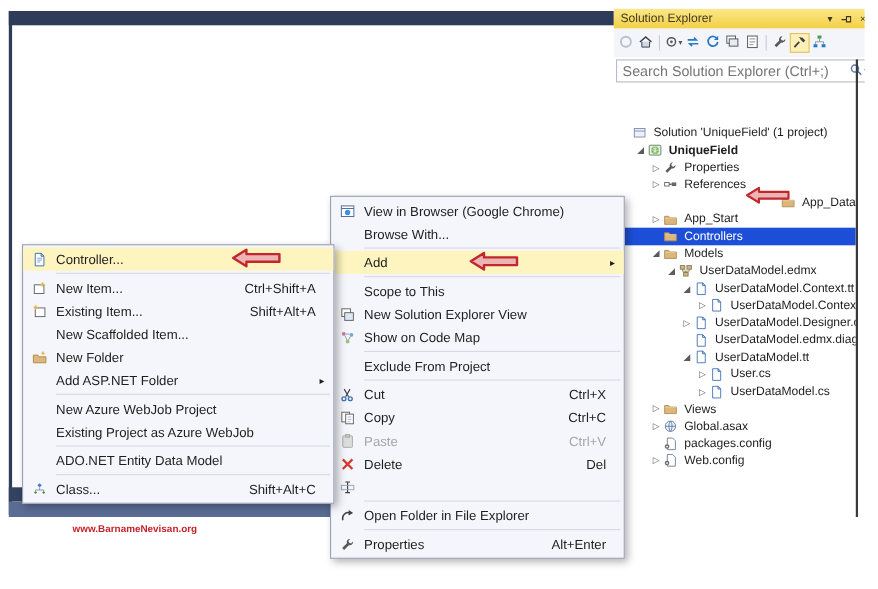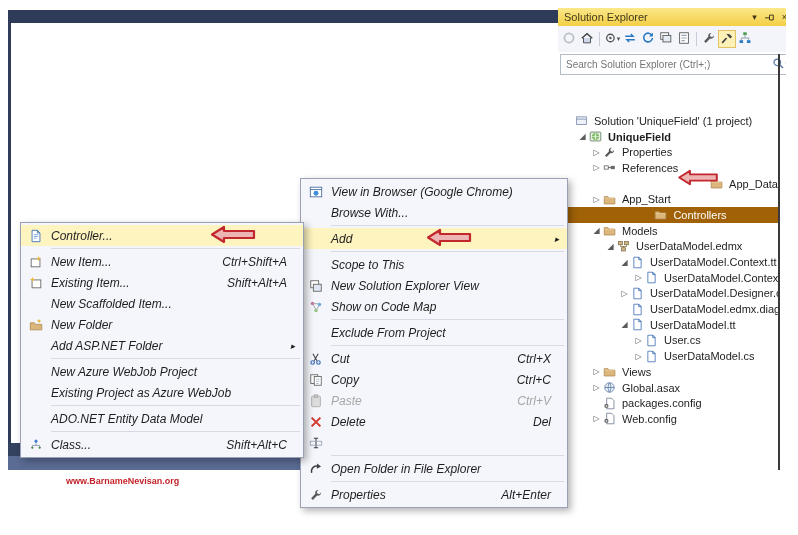--- a/index.html
+++ b/index.html
@@ -16,40 +16,40 @@
   .panel-title{height:18px;background:linear-gradient(#fbe88a,#f3cf45);display:flex;align-items:center;padding:0 3px 0 6px;}
   .panel-title .t{flex:1;font-size:11px;color:#42391d;}
   .ptbtn{width:15px;height:14px;display:flex;align-items:center;justify-content:center;font-size:9px;color:#40351a;}
   .toolbar{height:26px;background:#f3f5fa;display:flex;align-items:center;padding:0 2px;}
   .tbtn{width:18px;height:18px;display:flex;align-items:center;justify-content:center;position:relative;}
   .tbtn svg{width:14px;height:14px;}
   .tbtn.hl{background:#fdf1b8;border:1px solid #e2c163;box-sizing:border-box;}
   .tbtn .caret{font-size:7px;color:#555;margin-left:-1px;}
   .tsep{width:1px;height:14px;background:#c6ccd8;margin:0 3px;}
   .search{height:21px;margin:2px 2px 0 2px;position:relative;}
-  .search input{width:100%;height:21px;box-sizing:border-box;border:1px solid #b4bcc9;padding:0 30px 0 5px;font-size:10px;color:#767676;font-family:"Liberation Sans",sans-serif;background:#fff;}
+  .search input{width:100%;height:21px;box-sizing:border-box;border:1px solid #b4bcc9;padding:0 30px 0 5px;font-size:13px;color:#767676;font-family:"Liberation Sans",sans-serif;background:#fff;}
   .search .mag{position:absolute;right:4px;top:3px;display:flex;align-items:center;}
   .search .mag svg{width:13px;height:13px;}
   .search .mag .caret{font-size:7px;color:#555;}
   #tree{position:absolute;top:68px;left:0;right:17px;bottom:0;overflow:hidden;}
   .trow{height:15.7px;display:flex;align-items:center;white-space:nowrap;}
-  .trow.sel{background:#a16207;color:#fff;justify-content:center;}
+  .trow.sel{background:#1d4ed8;color:#fff;}
   .exp{width:13px;font-size:8px;color:#5b5b5b;text-align:center;flex:none;}
   .trow.sel .exp{color:#fff;}
   .ticon{width:16px;height:14px;flex:none;margin-right:3px;display:flex;align-items:center;}
   .ticon svg{width:13px;height:13px;}
   .tlabel{font-size:11px;}
   .tlabel.bold{font-weight:bold;}
   .vline{position:absolute;left:778px;top:54px;width:2px;height:416px;background:#3a3a3a;z-index:3;}
 
   
   .menu{position:absolute;background:#f5f6fb;border:1px solid #9ba1b4;box-shadow:3px 3px 7px rgba(0,0,0,.3);padding:2px 0;font-size:12px;color:#1e1e1e;}
   #main-menu{left:300px;top:178px;width:266px;z-index:10;}
   #add-submenu{left:20px;top:222px;width:282px;z-index:11;}
-  .mrow{height:21px;display:flex;align-items:center;padding:0 8px 0 4px;box-sizing:border-box;font-style:italic;}
+  .mrow{height:21px;display:flex;align-items:center;padding:0 8px 0 4px;box-sizing:border-box;}
   .mrow.hl{background:#fdf4bf;}
   .mrow.disabled{color:#a6a6a6;}
   .micon{width:22px;height:16px;flex:none;display:flex;align-items:center;justify-content:center;margin-right:4px;}
   .micon svg{width:14px;height:14px;}
   .mlabel{flex:1;white-space:nowrap;}
   .mshort{margin-left:12px;white-space:nowrap;}
   .mcaret{width:8px;font-size:9px;text-align:right;color:#1e1e1e;}
   .msep{height:1px;background:#d7d9e5;margin:2px 3px 2px 30px;}
 
   

